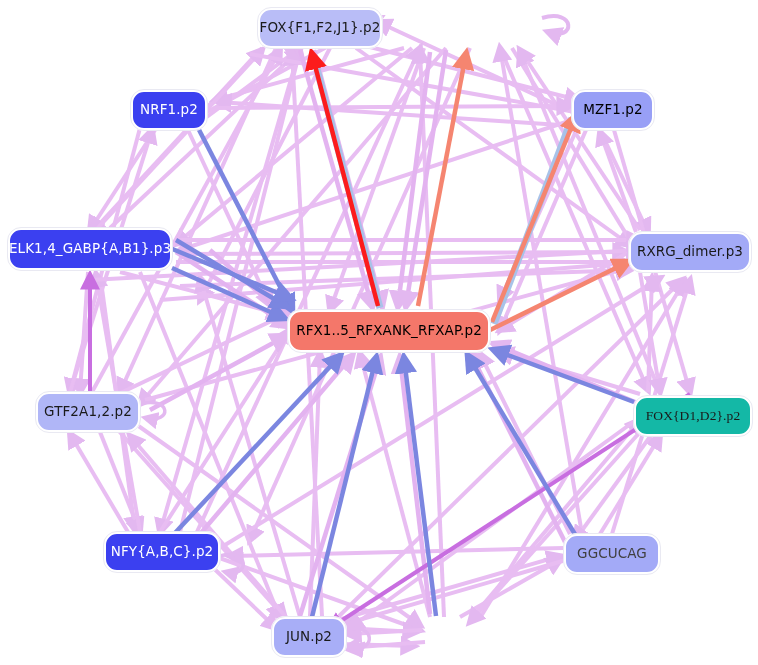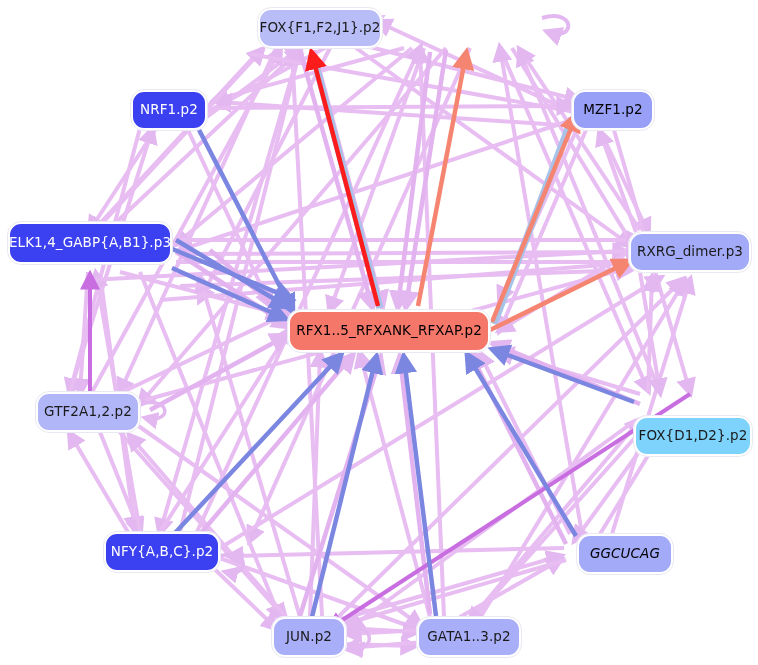--- a/index.html
+++ b/index.html
@@ -232,41 +232,38 @@
   <div id="node-layer">
       <div class="node" style="left: 258px; top: 8px; width: 124px; height: 40px; background: rgb(185, 189, 247); color: rgb(26, 26, 26); border-radius: 13px;">
         <span class="node-label" style="font-size: 13.5px;">FOX{F1,F2,J1}.p2</span>
       </div>
       <div class="node" style="left: 131px; top: 90px; width: 76px; height: 40px; background: rgb(59, 64, 240); color: rgb(255, 255, 255); border-radius: 13px;">
         <span class="node-label" style="font-size: 13.5px;">NRF1.p2</span>
       </div>
       <div class="node" style="left: 572px; top: 90px; width: 82px; height: 40px; background: rgb(152, 159, 246); color: #000000; border-radius: 13px;">
         <span class="node-label" style="font-size: 13.5px;">MZF1.p2</span>
       </div>
-      <div class="node" style="left: 8px; top: 222px; width: 164px; height: 42px; background: rgb(59, 64, 240); color: rgb(255, 255, 255); border-radius: 13px;">
+      <div class="node" style="left: 8px; top: 228px; width: 164px; height: 42px; background: rgb(59, 64, 240); color: rgb(255, 255, 255); border-radius: 13px;">
         <span class="node-label" style="font-size: 13.5px;">ELK1,4_GABP{A,B1}.p3</span>
       </div>
       <div class="node" style="left: 629px; top: 232px; width: 122px; height: 40px; background: rgb(163, 170, 247); color: rgb(26, 26, 26); border-radius: 13px;">
         <span class="node-label" style="font-size: 13.5px;">RXRG_dimer.p3</span>
       </div>
       <div class="node" style="left: 288px; top: 310px; width: 202px; height: 42px; background: rgb(244, 119, 106); color: #000000; border-radius: 13px;">
         <span class="node-label" style="font-size: 13.5px;">RFX1..5_RFXANK_RFXAP.p2</span>
       </div>
       <div class="node" style="left: 36px; top: 392px; width: 104px; height: 40px; background: rgb(176, 182, 247); color: rgb(26, 26, 26); border-radius: 13px;">
         <span class="node-label" style="font-size: 13.5px;">GTF2A1,2.p2</span>
       </div>
-      <div class="node" style="left: 634px; top: 416px; width: 118px; height: 40px; background: #7dd3fc; color: rgb(26, 26, 26); border-radius: 13px;">
+      <div class="node" style="left: 634px; top: 396px; width: 118px; height: 40px; background: #14b8a6; color: rgb(26, 26, 26); border-radius: 13px; font-family: Liberation Serif, serif;">
         <span class="node-label" style="font-size: 13.5px;">FOX{D1,D2}.p2</span>
       </div>
       <div class="node" style="left: 104px; top: 532px; width: 116px; height: 40px; background: rgb(59, 64, 240); color: rgb(255, 255, 255); border-radius: 13px;">
         <span class="node-label" style="font-size: 13.5px;">NFY{A,B,C}.p2</span>
       </div>
-      <div class="node" style="left: 577px; top: 534px; width: 96px; height: 40px; background: rgb(163, 170, 247); color: #000000; border-radius: 13px; font-style: italic;">
+      <div class="node" style="left: 564px; top: 534px; width: 96px; height: 40px; background: rgb(163, 170, 247); color: #404040; border-radius: 13px;">
         <span class="node-label" style="font-size: 13.5px;">GGCUCAG</span>
       </div>
       <div class="node" style="left: 272px; top: 617px; width: 74px; height: 40px; background: rgb(168, 174, 247); color: rgb(26, 26, 26); border-radius: 13px;">
         <span class="node-label" style="font-size: 13.5px;">JUN.p2</span>
       </div>
-      <div class="node" style="left: 417px; top: 617px; width: 104px; height: 40px; background: rgb(168, 174, 247); color: rgb(26, 26, 26); border-radius: 13px;">
-        <span class="node-label" style="font-size: 13.5px;">GATA1..3.p2</span>
-      </div>
     </div>
 </div>
 
 </body></html>

